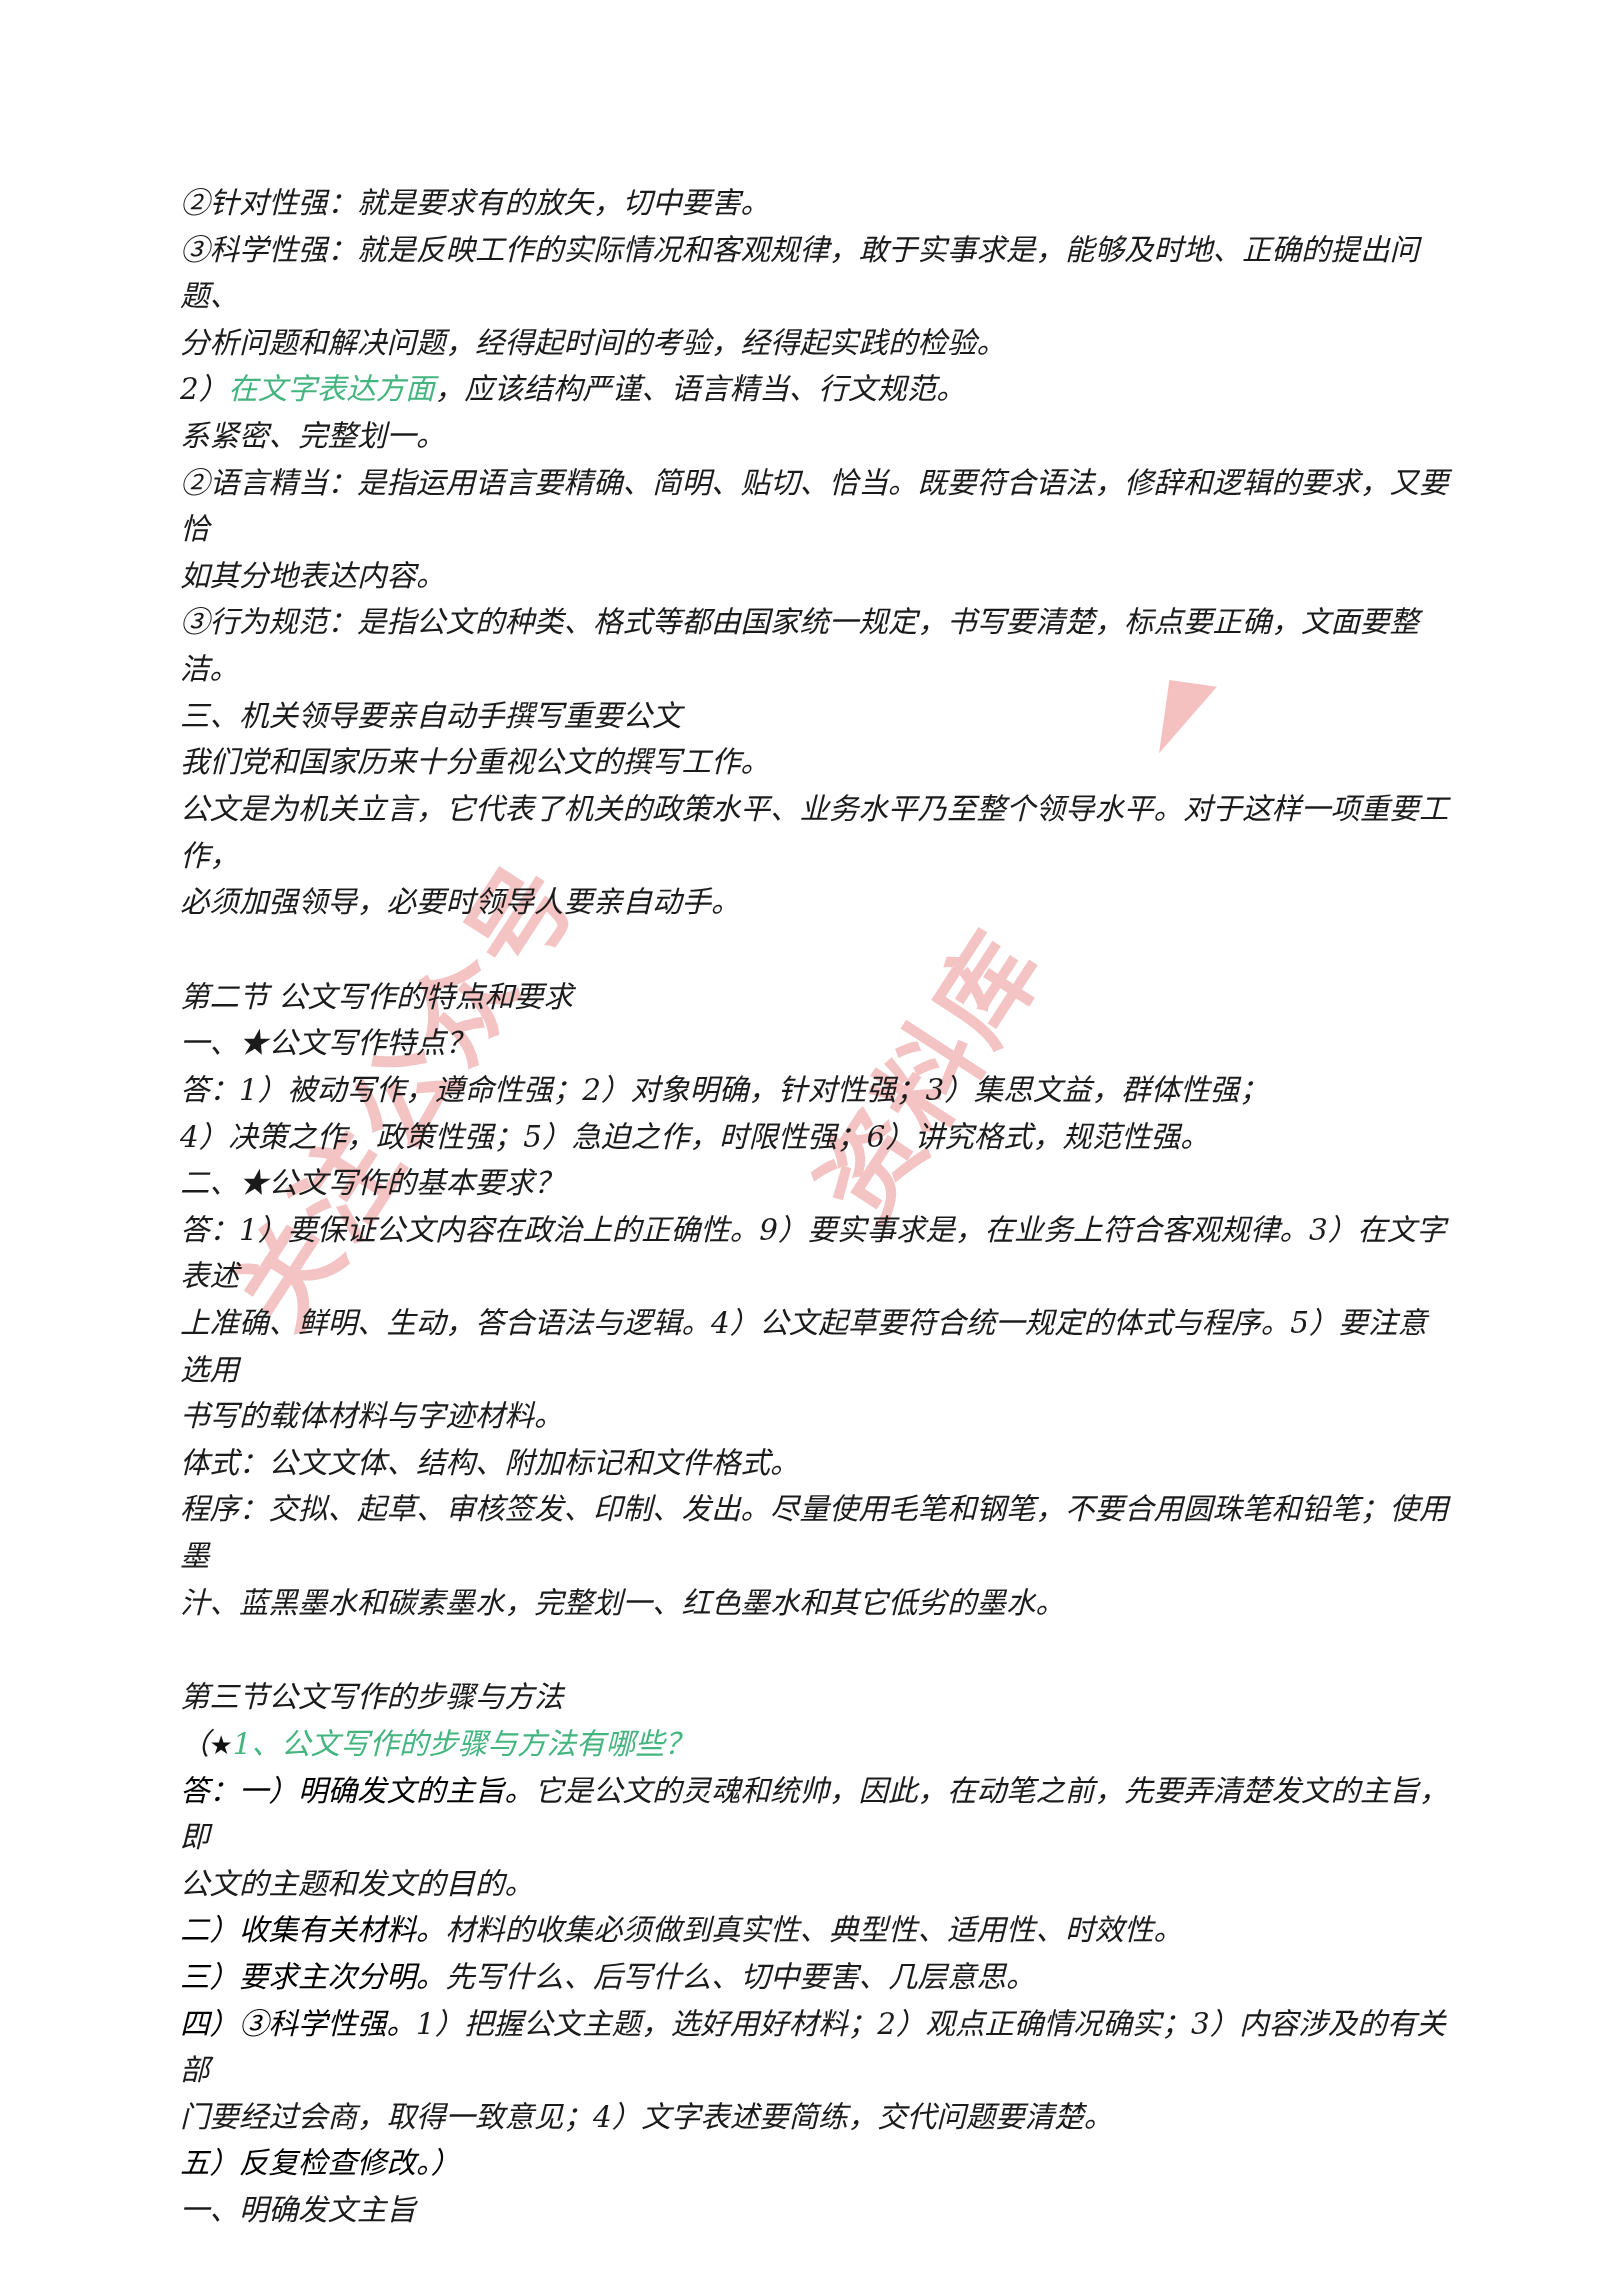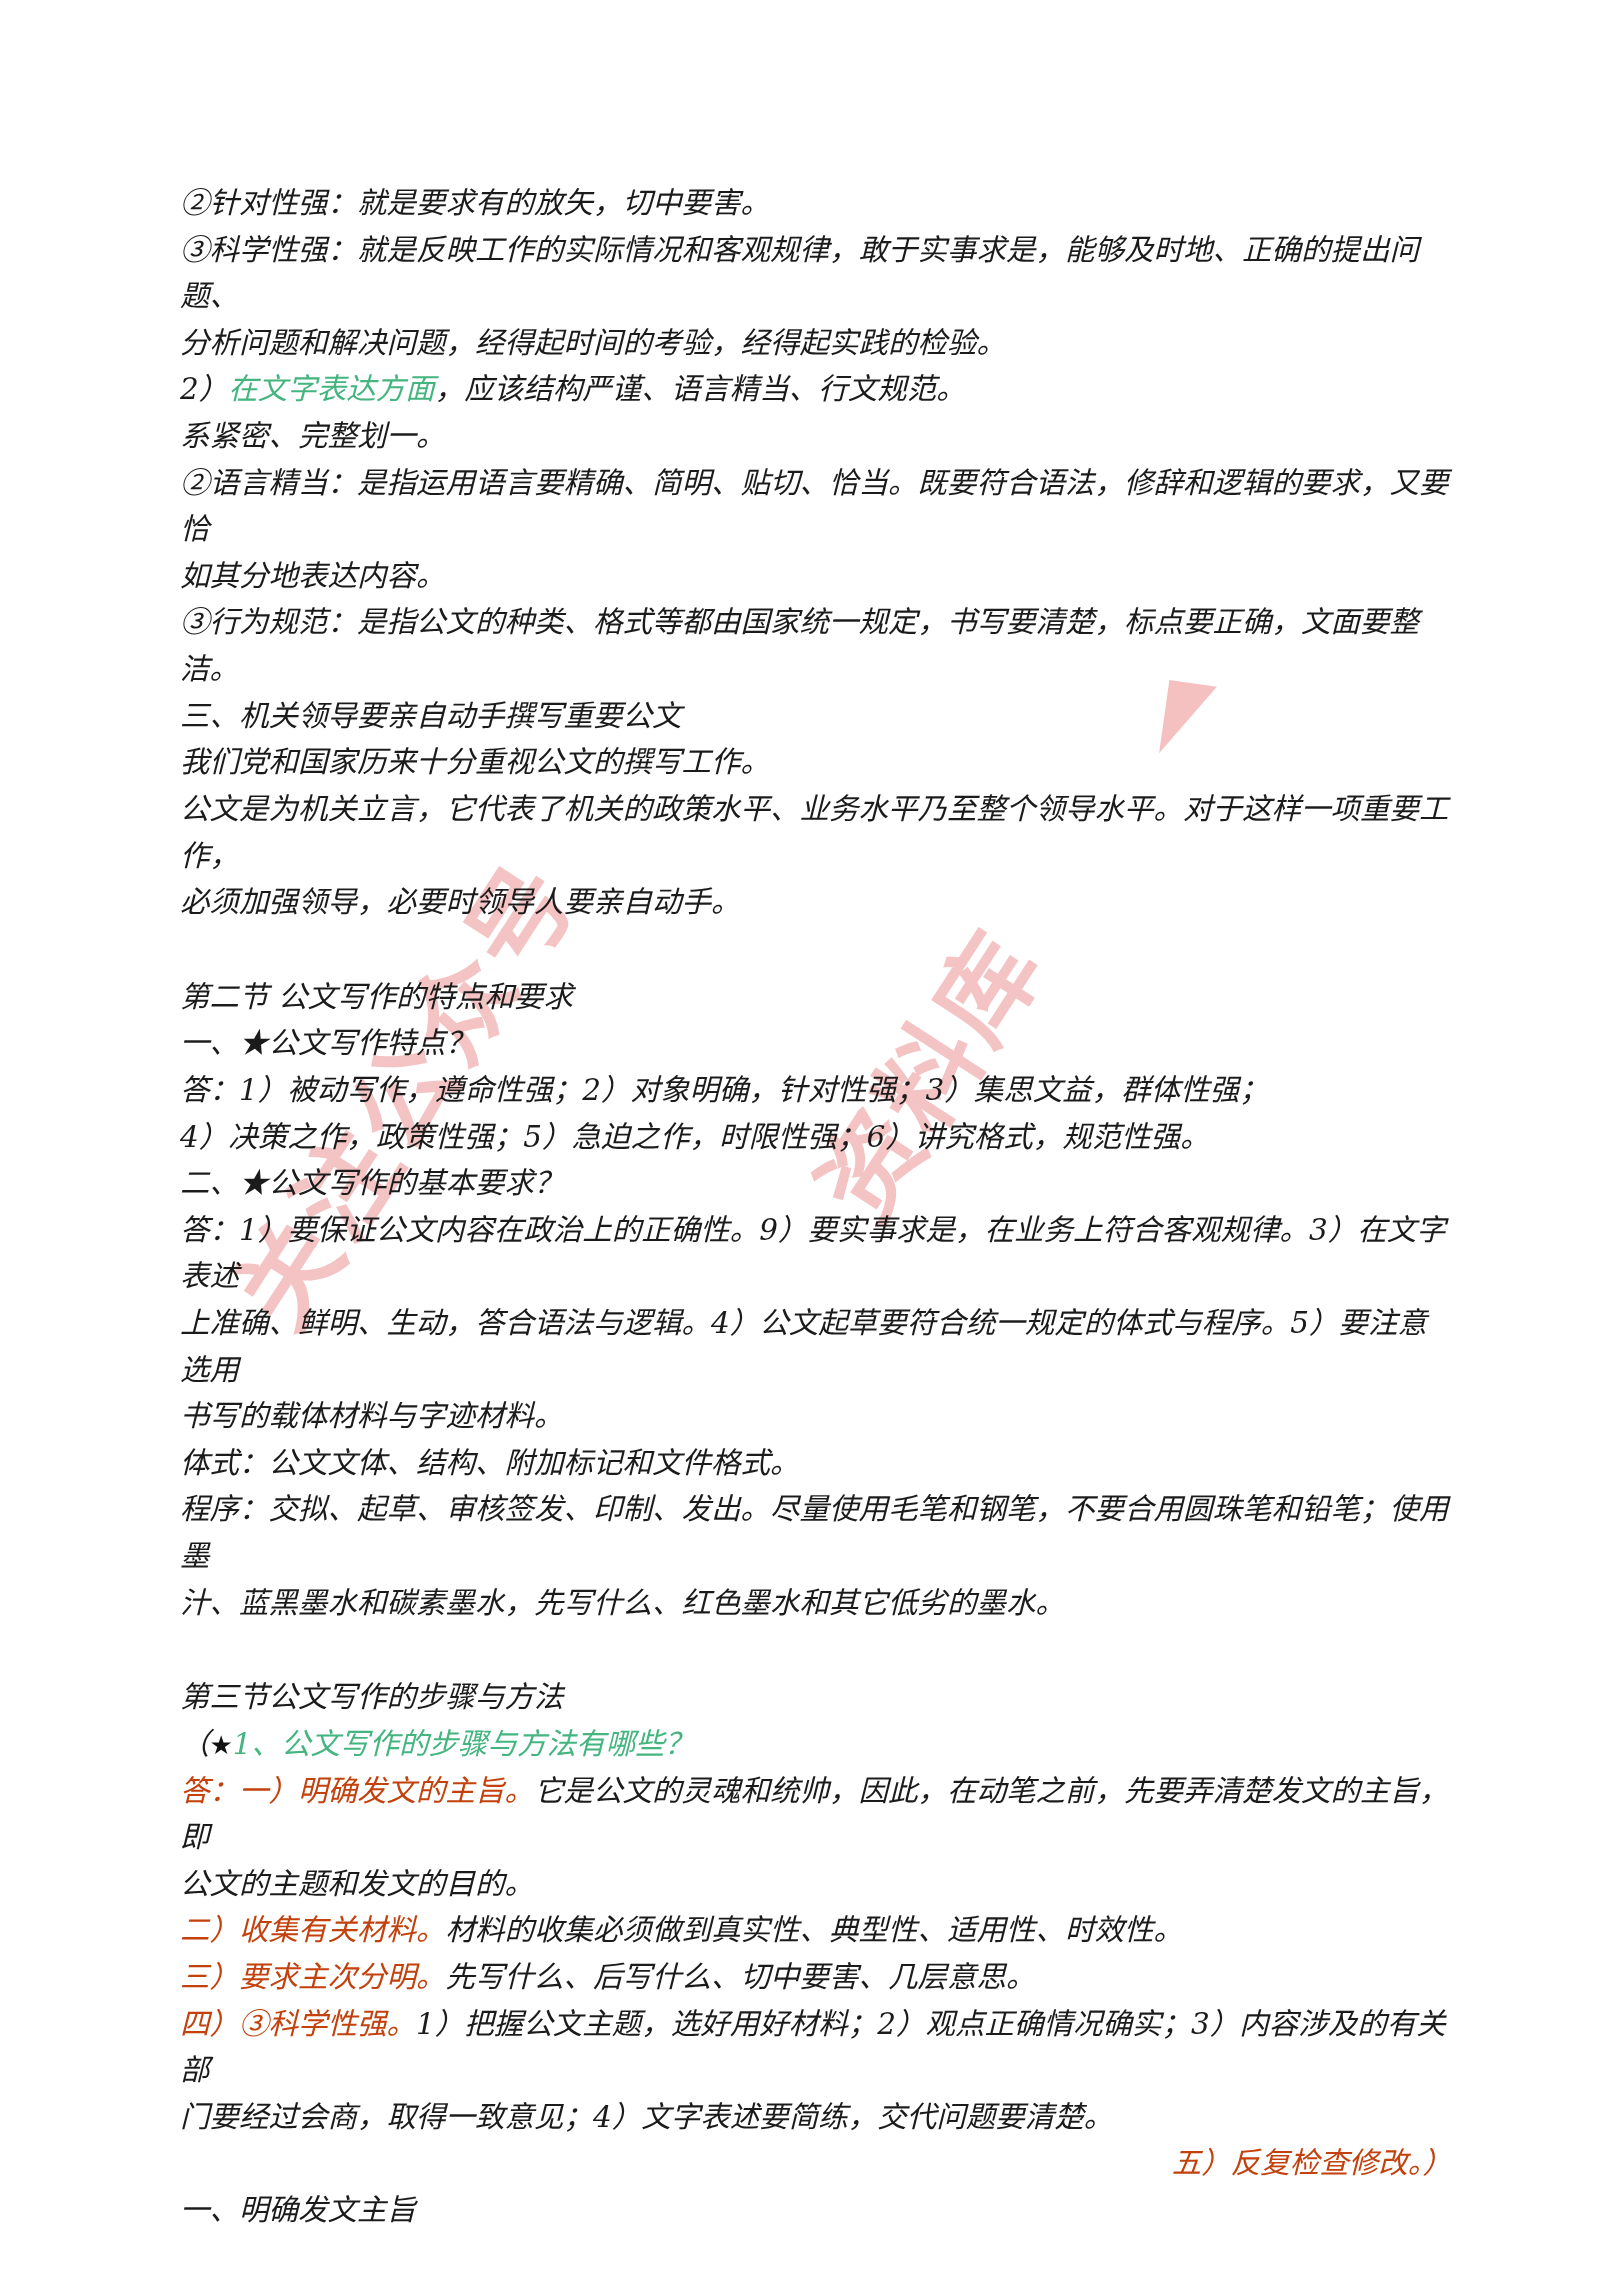--- a/index.html
+++ b/index.html
@@ -82,22 +82,21 @@
     font-style: italic;
   }
   .para .line { margin: 0; }
   .gap-lg { height: 48px; }
 
   .green {
     color: #45b580;
     margin-top: 20px;
   }
   .green-dim {
-    color: #c2410c;
-    text-align: right;
+    color: #000000;
   }
   .star {
     color: #111111;
     font-family: "DejaVu Sans", "Liberation Sans", sans-serif;
     font-size: 26px;
   }
   .blk { color: #1b1b1b; }
 </style>
 </head>
 <body>
@@ -139,21 +138,21 @@
       <div class="line">第二节  公文写作的特点和要求</div>
       <div class="line">一、★公文写作特点？</div>
       <div class="line">答：1）被动写作，遵命性强；2）对象明确，针对性强；3）集思文益，群体性强；</div>
       <div class="line">4）决策之作，政策性强；5）急迫之作，时限性强；6）讲究格式，规范性强。</div>
       <div class="line">二、★公文写作的基本要求？</div>
       <div class="line">答：1）要保证公文内容在政治上的正确性。9）要实事求是，在业务上符合客观规律。3）在文字表述</div>
       <div class="line">上准确、鲜明、生动，答合语法与逻辑。4）公文起草要符合统一规定的体式与程序。5）要注意选用</div>
       <div class="line">书写的载体材料与字迹材料。</div>
       <div class="line">体式：公文文体、结构、附加标记和文件格式。</div>
       <div class="line">程序：交拟、起草、审核签发、印制、发出。尽量使用毛笔和钢笔，不要合用圆珠笔和铅笔；使用墨</div>
-      <div class="line">汁、蓝黑墨水和碳素墨水，先写什么、红色墨水和其它低劣的墨水。</div>
+      <div class="line">汁、蓝黑墨水和碳素墨水，完整划一、红色墨水和其它低劣的墨水。</div>
     </div>
 
     <div class="gap-lg"></div>
 
     <div class="para">
       <div class="line">第三节公文写作的步骤与方法</div>
     </div>
 
     <div class="para">
       <div class="line"><span class="blk">（</span><span class="star">★</span><span class="green">1、公文写作的步骤与方法有哪些？</span></div>

